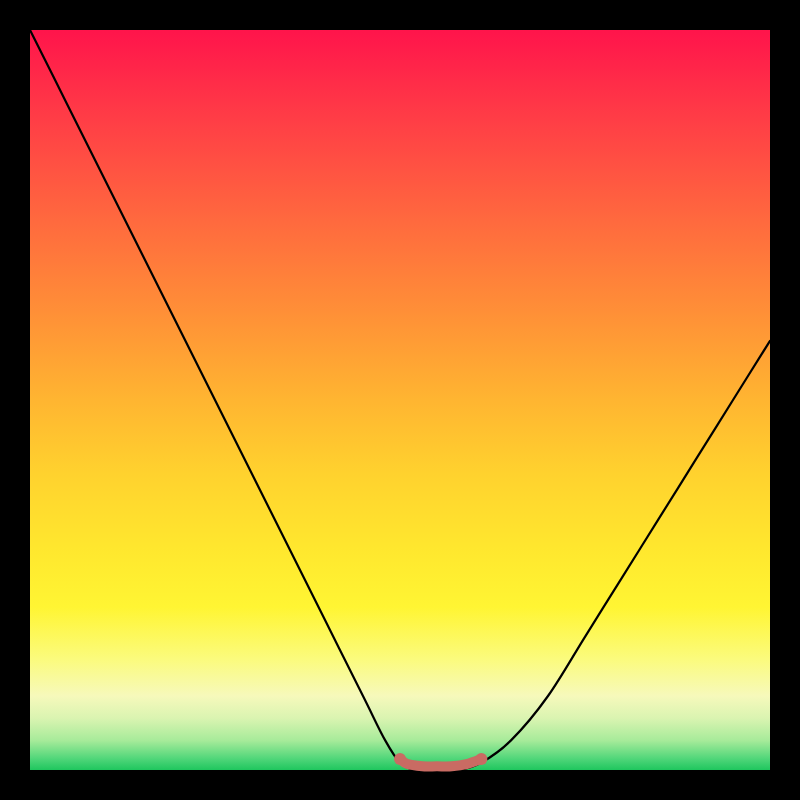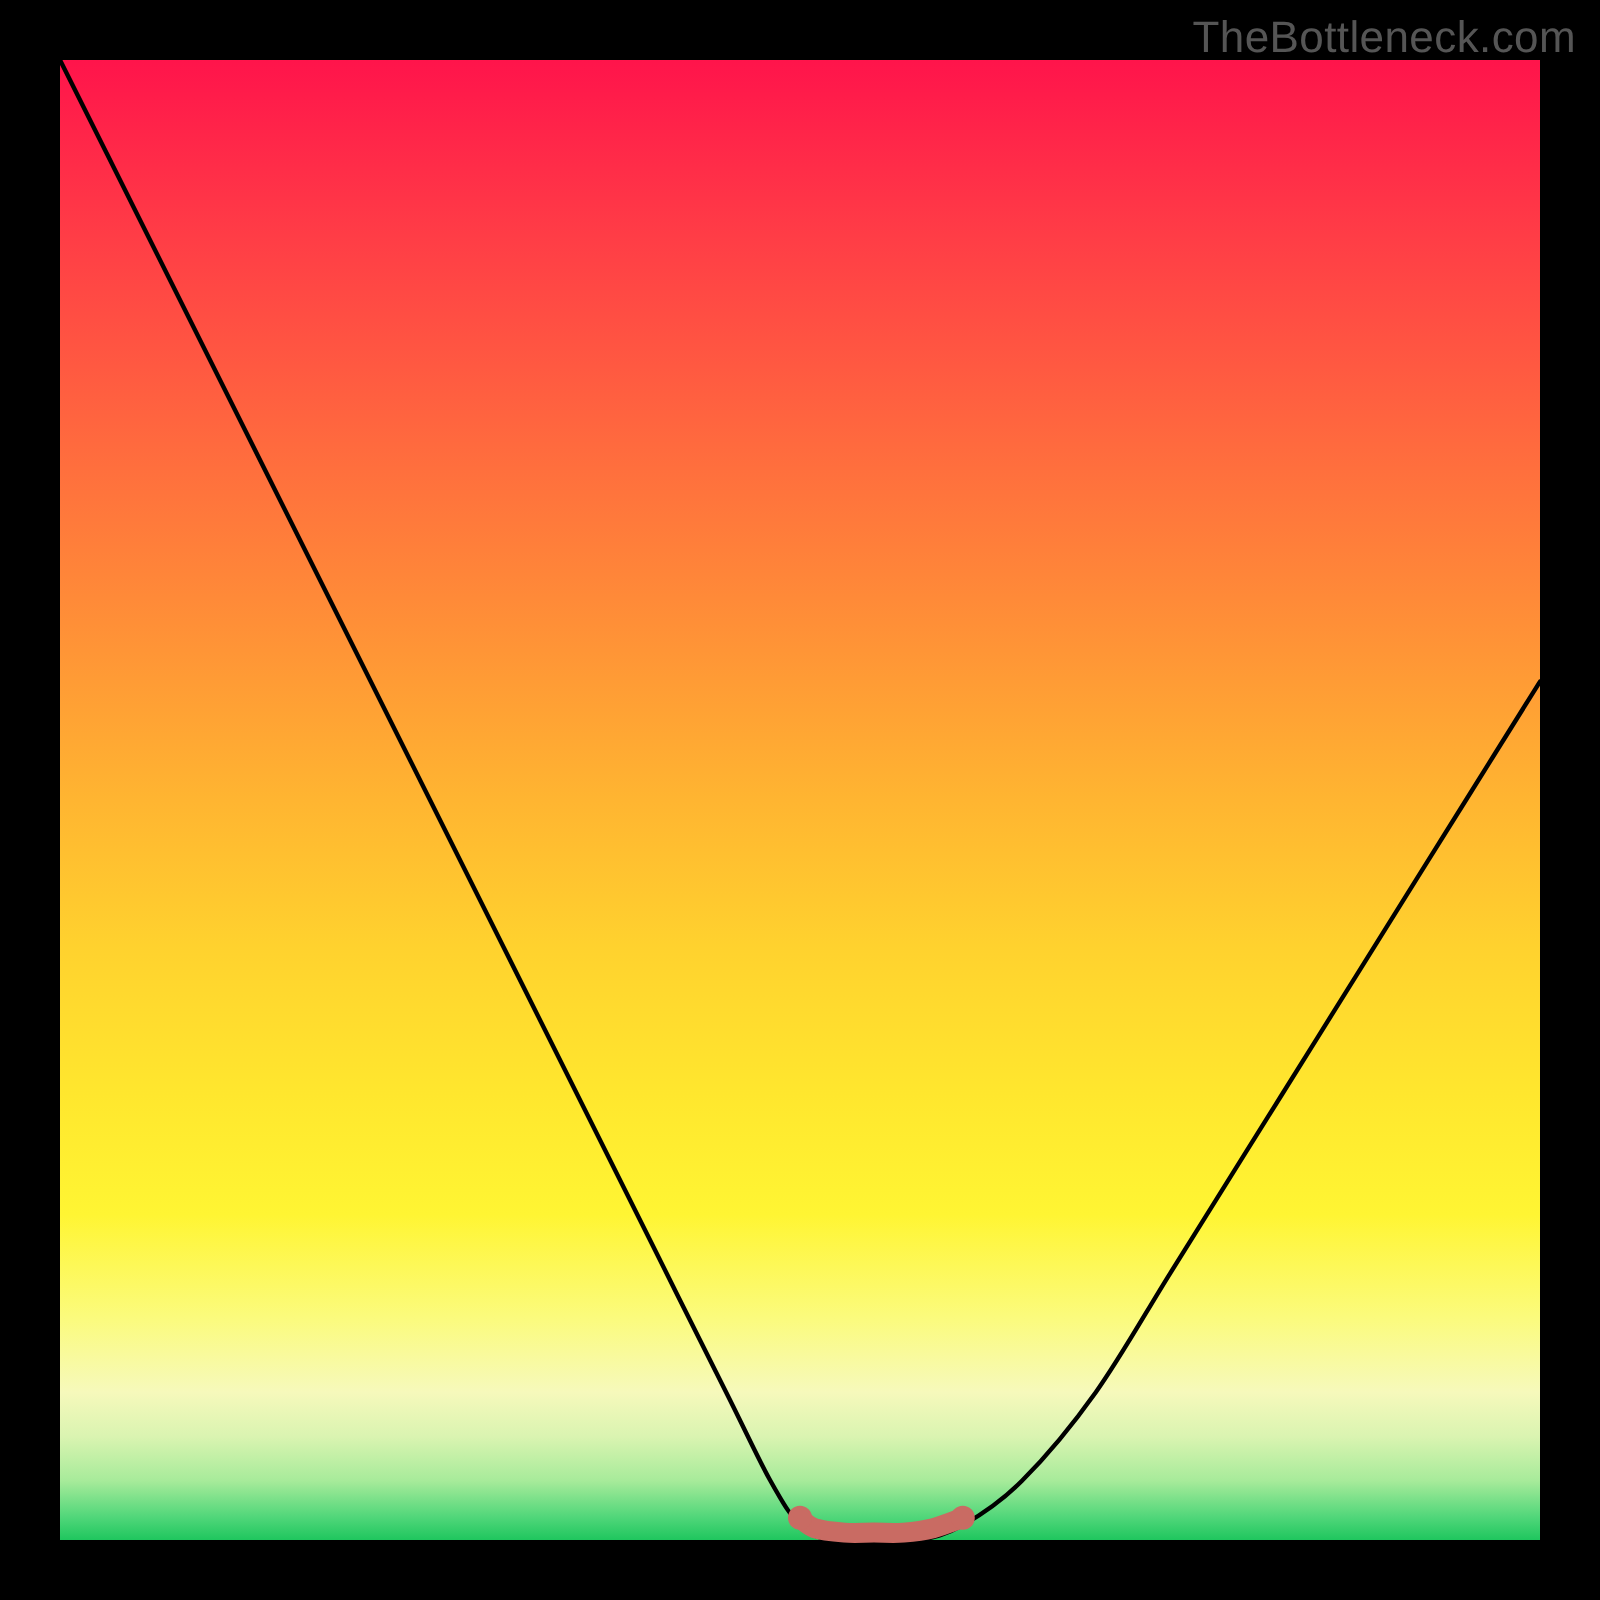--- a/index.html
+++ b/index.html
@@ -58,21 +58,20 @@
     top: 0;
     width: 740px;
     height: 740px;
     overflow: visible;
   }
 </style>
 </head>
 <body>
 
 <div class="frame">
-  <div class="watermark">TheBottleneck.com</div>
 
   <div class="plot-area">
     <svg class="curve" viewBox="0 0 740 740">
       <path id="curve-path" fill="none" stroke="#000000" stroke-width="2.2" stroke-linecap="round" d="M0.0 0.0 C6.2 12.3, 24.7 49.3, 37.0 74.0 C49.3 98.7, 61.7 123.3, 74.0 148.0 C86.3 172.7, 98.7 197.3, 111.0 222.0 C123.3 246.7, 135.7 271.3, 148.0 296.0 C160.3 320.7, 172.7 345.3, 185.0 370.0 C197.3 394.7, 209.7 419.3, 222.0 444.0 C234.3 468.7, 246.7 493.3, 259.0 518.0 C271.3 542.7, 283.7 567.3, 296.0 592.0 C308.3 616.7, 323.1 646.3, 333.0 666.0 C342.9 685.7, 349.0 699.3, 355.2 710.4 C361.4 721.5, 365.1 727.7, 370.0 732.6 C374.9 737.5, 378.6 738.8, 384.8 740.0 C391.0 741.2, 399.6 740.0, 407.0 740.0 C414.4 740.0, 421.8 741.2, 429.2 740.0 C436.6 738.8, 442.8 737.5, 451.4 732.6 C460.0 727.7, 469.9 721.5, 481.0 710.4 C492.1 699.3, 505.7 683.3, 518.0 666.0 C530.3 648.7, 542.7 626.5, 555.0 606.8 C567.3 587.1, 579.7 567.3, 592.0 547.6 C604.3 527.9, 616.7 508.1, 629.0 488.4 C641.3 468.7, 653.7 448.9, 666.0 429.2 C678.3 409.5, 690.7 389.7, 703.0 370.0 C715.3 350.3, 733.8 320.7, 740.0 310.8 "></path>
       <path id="marker-path" fill="none" stroke="#c96b63" stroke-width="10" stroke-linecap="round" stroke-linejoin="round" d="M370.0 728.9 C371.2 729.8, 373.7 732.8, 377.4 734.1 C381.1 735.3, 387.3 735.9, 392.2 736.3 C397.1 736.7, 402.1 736.3, 407.0 736.3 C411.9 736.3, 416.9 736.7, 421.8 736.3 C426.7 735.9, 431.7 735.3, 436.6 734.1 C441.5 732.8, 448.9 729.8, 451.4 728.9 "></path>
       <circle id="marker-dot-start" r="6" fill="#c96b63" cx="370" cy="728.9"></circle>
       <circle id="marker-dot-end" r="6" fill="#c96b63" cx="451.4" cy="728.9"></circle>
     </svg>
   </div>
 </div>

